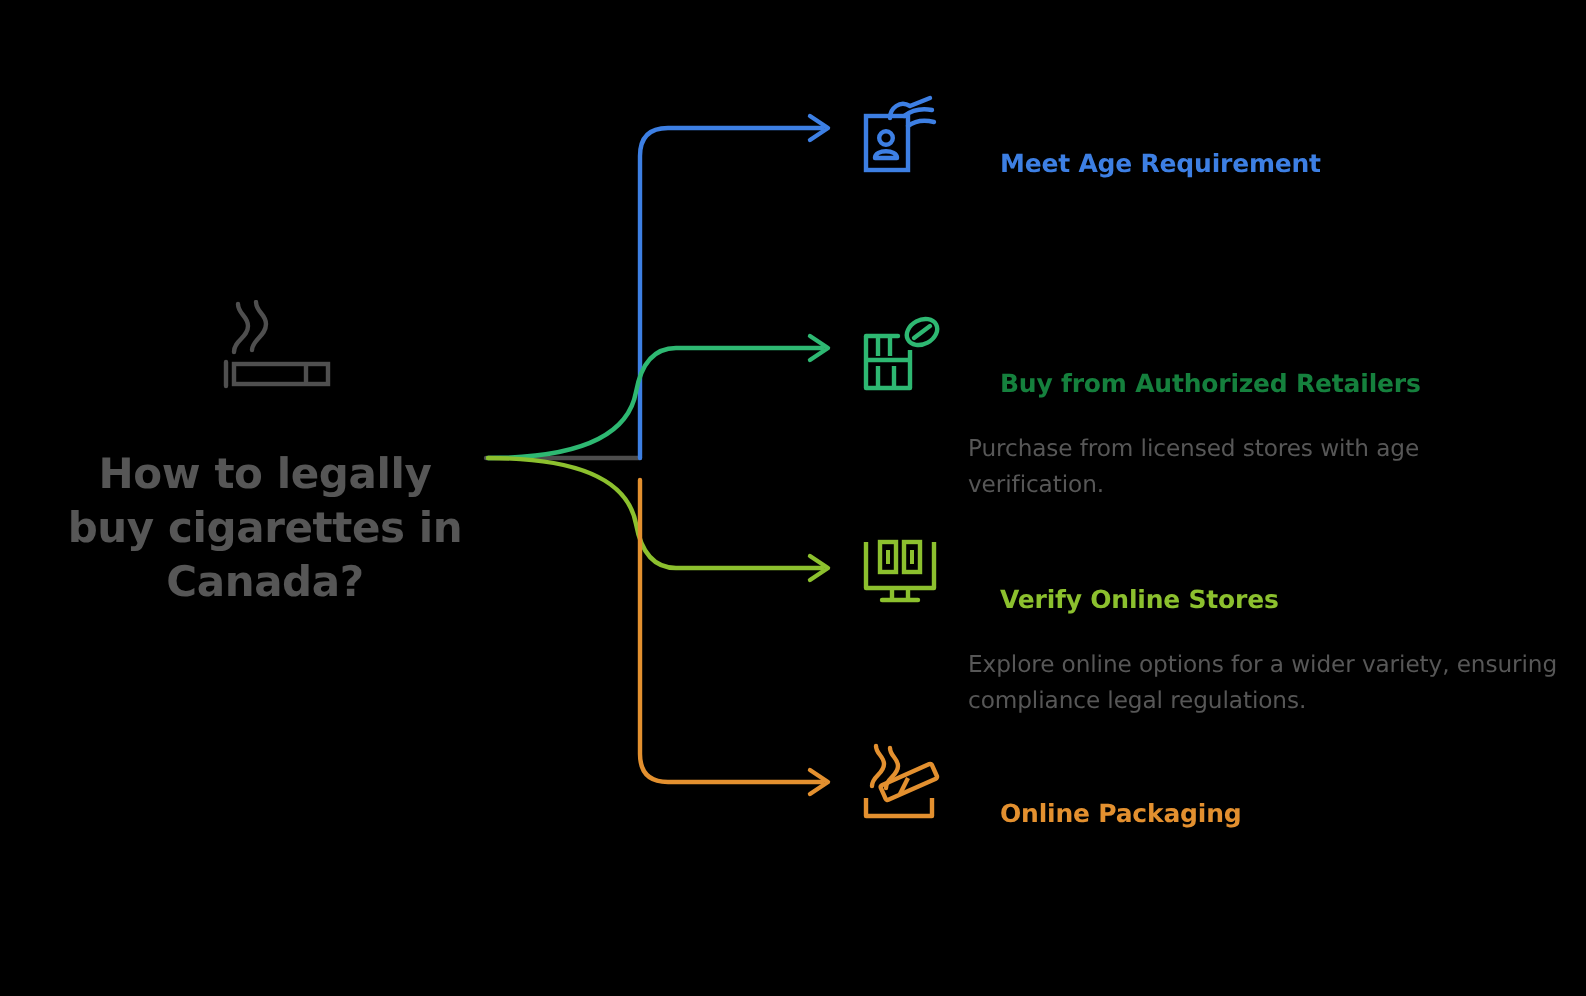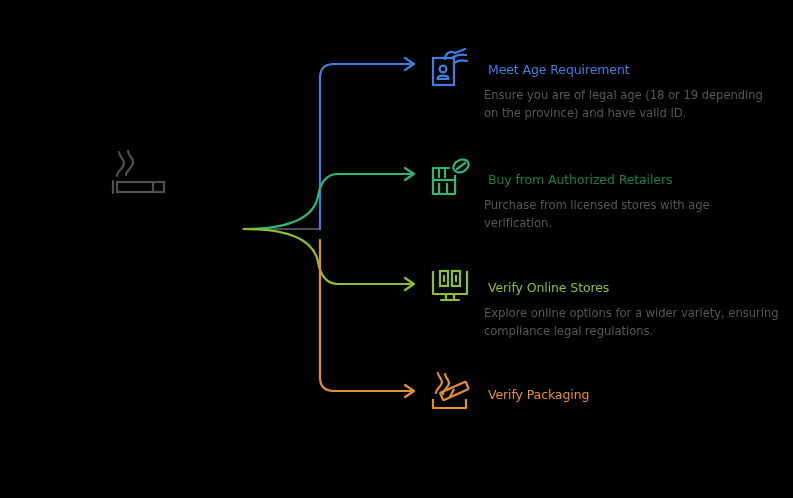--- a/index.html
+++ b/index.html
@@ -61,24 +61,24 @@
     left: 0;
     top: 0;
     width: 44px;
     height: 44px;
   }
   .branch-body {
     margin-left: 56px;
   }
   .branch-heading {
     font-size: 12.5px;
-    font-weight: normal;
+    font-weight: bold;
     letter-spacing: -0.1px;
     line-height: 16px;
-    margin: 4px;
+    margin: 16px;
     padding-top: 12px;
   }
   .branch-desc {
     color: #575757;
     font-size: 11.6px;
     line-height: 17.5px;
     margin: 9px 0 0 0;
     letter-spacing: -0.05px;
   }
 
@@ -95,20 +95,23 @@
   <div id="root-node">
     <svg id="root-icon" viewBox="0 0 72 46" fill="none">
 
       <path d="M20 26 C20 20, 27 19, 27 13 C27 8, 22 7, 22 2" stroke="#4f4f4f" stroke-width="2.2" stroke-linecap="round" fill="none"></path>
       <path d="M29 25 C29 20, 36 18, 36 12 C36 7, 31 6, 31 1" stroke="#4f4f4f" stroke-width="2.2" stroke-linecap="round" fill="none"></path>
 
       <rect x="20" y="32" width="47" height="10" stroke="#4f4f4f" stroke-width="2.2" fill="none"></rect>
       <line x1="56" y1="32" x2="56" y2="42" stroke="#4f4f4f" stroke-width="2.2"></line>
       <line x1="16" y1="31" x2="16" y2="43" stroke="#4f4f4f" stroke-width="2.2" stroke-linecap="round"></line>
     </svg>
+    <div id="root-title">How to legally
+buy cigarettes in
+Canada?</div>
   </div>
 
   <svg id="connectors" viewBox="0 0 793 498" fill="none">
 
     <line x1="243" y1="229" x2="320" y2="229" stroke="#4d4d4d" stroke-width="2.2" stroke-linecap="round"></line>
 
     <path d="M320 229 L320 78 Q320 64 334 64 L411 64" stroke="#3d7fe3" stroke-width="2.2" fill="none" stroke-linecap="round"></path>
     <path d="M405 58 L414 64 L405 70" stroke="#3d7fe3" stroke-width="2.2" fill="none" stroke-linecap="round" stroke-linejoin="round"></path>
 
     <path d="M244 229 Q312 229 318 196 Q322 174 338 174 L411 174" stroke="#2eb872" stroke-width="2.2" fill="none" stroke-linecap="round"></path>
@@ -125,21 +128,20 @@
     <svg class="branch-icon" viewBox="0 0 44 44" fill="none">
       <rect x="5" y="12" width="21" height="27" stroke="#3d7fe3" stroke-width="2.2" fill="none"></rect>
       <circle cx="15" cy="23" r="3.4" stroke="#3d7fe3" stroke-width="2.2" fill="none"></circle>
       <path d="M9.5 33 C9.5 28.5, 20.5 28.5, 20.5 33 Z" stroke="#3d7fe3" stroke-width="2.2" fill="none" stroke-linejoin="round"></path>
       <path d="M17 13 C17 8, 22 4, 27 7 L37 3" stroke="#3d7fe3" stroke-width="2.2" fill="none" stroke-linecap="round" stroke-linejoin="round"></path>
       <path d="M24 12 C28 9, 33 8, 38 9" stroke="#3d7fe3" stroke-width="2.2" fill="none" stroke-linecap="round"></path>
       <path d="M26 17 C30 14, 35 14, 39 15" stroke="#3d7fe3" stroke-width="2.2" fill="none" stroke-linecap="round"></path>
     </svg>
     <div class="branch-body">
       <p class="branch-heading" style="color:#3d7fe3">Meet Age Requirement</p>
-      <p class="branch-desc">Ensure you are of legal age (18 or 19 depending on the province) and have valid ID.</p>
     </div>
   </div>
 
   <div class="branch" id="branch-1">
     <svg class="branch-icon" viewBox="0 0 44 44" fill="none">
       <path d="M5 12 L5 38 L27 38 L27 19" stroke="#2eb872" stroke-width="2.2" fill="none" stroke-linejoin="round"></path>
       <path d="M5 12 L21 12" stroke="#2eb872" stroke-width="2.2" stroke-linecap="round"></path>
       <line x1="11" y1="12" x2="11" y2="22" stroke="#2eb872" stroke-width="2.2"></line>
       <line x1="17" y1="12" x2="17" y2="22" stroke="#2eb872" stroke-width="2.2"></line>
       <line x1="5" y1="24" x2="27" y2="24" stroke="#2eb872" stroke-width="2.2"></line>
@@ -173,17 +175,17 @@
 
   <div class="branch" id="branch-3">
     <svg class="branch-icon" viewBox="0 0 44 44" fill="none">
       <path d="M8 22 C8 17, 14 16, 14 11 C14 7, 10 6, 10 2" stroke="#e3902f" stroke-width="2.2" fill="none" stroke-linecap="round"></path>
       <path d="M15 23 C15 18, 21 17, 21 12 C21 8, 17 7, 17 3" stroke="#e3902f" stroke-width="2.2" fill="none" stroke-linecap="round"></path>
       <path d="M5 28 L5 37 L38 37 L38 28" stroke="#e3902f" stroke-width="2.2" fill="none" stroke-linejoin="round"></path>
       <rect x="12" y="22" width="28" height="8" rx="1" transform="rotate(-24 12 22)" stroke="#e3902f" stroke-width="2.2" fill="none"></rect>
       <line x1="22" y1="26" x2="26" y2="18" stroke="#e3902f" stroke-width="2.2"></line>
     </svg>
     <div class="branch-body">
-      <p class="branch-heading" style="color:#e3902f">Verify Packaging</p>
+      <p class="branch-heading" style="color:#e3902f">Online Packaging</p>
     </div>
   </div>
 
 </div>
 
 </body></html>

